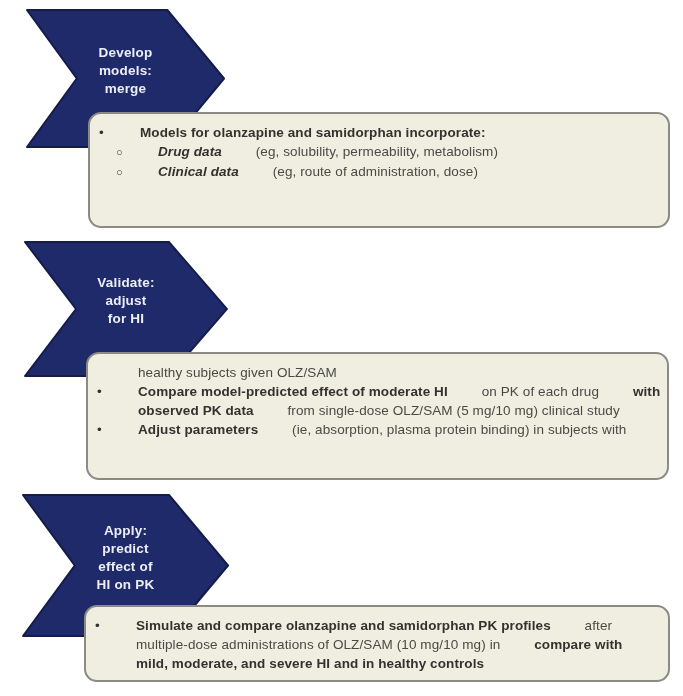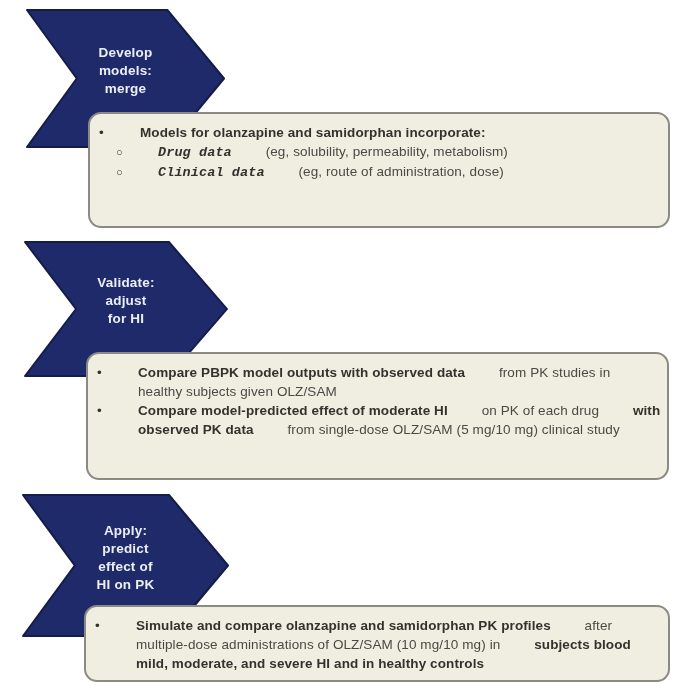--- a/index.html
+++ b/index.html
@@ -24,21 +24,21 @@
     padding:9px 12px 8px 9px;
     color:var(--text);
     font-size:13.5px;line-height:19px;letter-spacing:.1px;
   }
   .bline{white-space:nowrap;}
   .bline.l2{padding-left:17px;}
   .marker{display:inline-block;width:11px;color:var(--text_bold);}
   .marker.m2{width:12px;font-size:11px;}
   .seg{color:var(--text);padding-left:30px;}
   .seg.b{font-weight:bold;color:var(--text_bold);}
-  .seg.i{font-style:italic;font-family:Liberation Mono, monospace;}
+  .seg.i{font-style:italic;}
 </style>
 </head>
 <body>
 
 <div class="canvas">
 
   <section>
     <div class="arrow" style="left:26px;top:9px;width:199px;height:139px">
       <svg viewBox="0 0 200 140" preserveAspectRatio="none">
         <polygon points="1,1 142,1 199,70 142,139 1,139 51,70" fill="var(--navy)" stroke="var(--navy_border)" stroke-width="2" stroke-linejoin="round"></polygon>
@@ -61,39 +61,39 @@
       <svg viewBox="0 0 200 140" preserveAspectRatio="none">
         <polygon points="1,1 142,1 199,70 142,139 1,139 51,70" fill="var(--navy)" stroke="var(--navy_border)" stroke-width="2" stroke-linejoin="round"></polygon>
       </svg>
       <div class="arrow-label">
           <div>Validate:</div>
           <div>adjust</div>
           <div>for HI</div>
         </div>
     </div>
     <div class="box" style="left:86px;top:352px;width:583px;height:128px">
-        <div class="bline"><span class="marker">•</span><span class="seg b">Compare PBPK model outputs with observed data</span><span class="seg"> from PK studies in</span></div>
         <div class="bline"><span class="marker"></span><span class="seg">healthy subjects given OLZ/SAM</span></div>
         <div class="bline"><span class="marker">•</span><span class="seg b">Compare model-predicted effect of moderate HI</span><span class="seg"> on PK of each drug </span><span class="seg b">with</span></div>
         <div class="bline"><span class="marker"></span><span class="seg b">observed PK data</span><span class="seg"> from single-dose OLZ/SAM (5 mg/10 mg) clinical study</span></div>
+        <div class="bline"><span class="marker">•</span><span class="seg b">Adjust parameters</span><span class="seg"> (ie, absorption, plasma protein binding) in subjects with</span></div>
       </div>
   </section>
 
   <section>
     <div class="arrow" style="left:22px;top:494px;width:207px;height:143px">
       <svg viewBox="0 0 200 140" preserveAspectRatio="none">
         <polygon points="1,1 142,1 199,70 142,139 1,139 51,70" fill="var(--navy)" stroke="var(--navy_border)" stroke-width="2" stroke-linejoin="round"></polygon>
       </svg>
       <div class="arrow-label">
           <div>Apply:</div>
           <div>predict</div>
           <div>effect of</div>
           <div>HI on PK</div>
         </div>
     </div>
     <div class="box" style="left:84px;top:605px;width:586px;height:77px">
         <div class="bline"><span class="marker">•</span><span class="seg b">Simulate and compare olanzapine and samidorphan PK profiles</span><span class="seg"> after</span></div>
-        <div class="bline"><span class="marker"></span><span class="seg">multiple-dose administrations of OLZ/SAM (10 mg/10 mg) in </span><span class="seg b">subjects blood</span></div>
+        <div class="bline"><span class="marker"></span><span class="seg">multiple-dose administrations of OLZ/SAM (10 mg/10 mg) in </span><span class="seg b">compare with</span></div>
         <div class="bline"><span class="marker"></span><span class="seg b">mild, moderate, and severe HI and in healthy controls</span></div>
       </div>
   </section>
 
 </div>
 
 </body></html>

